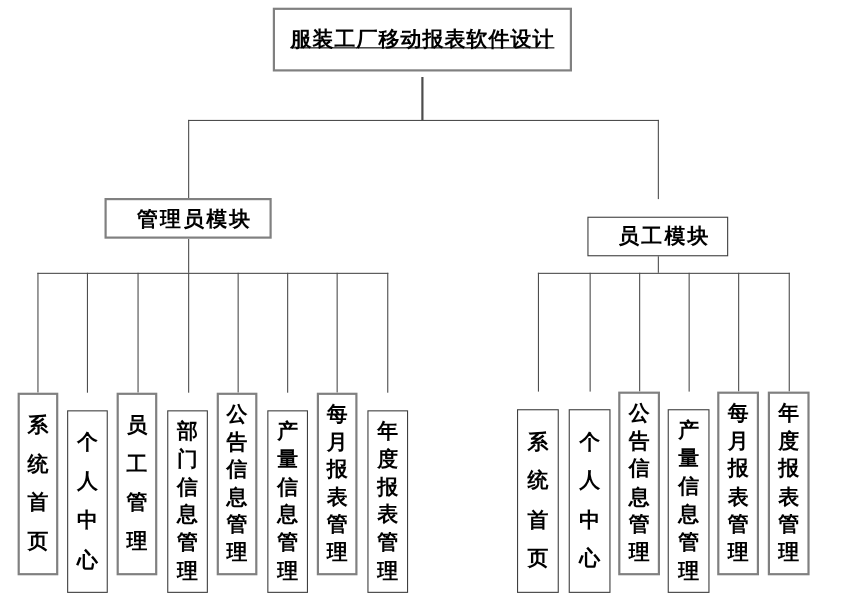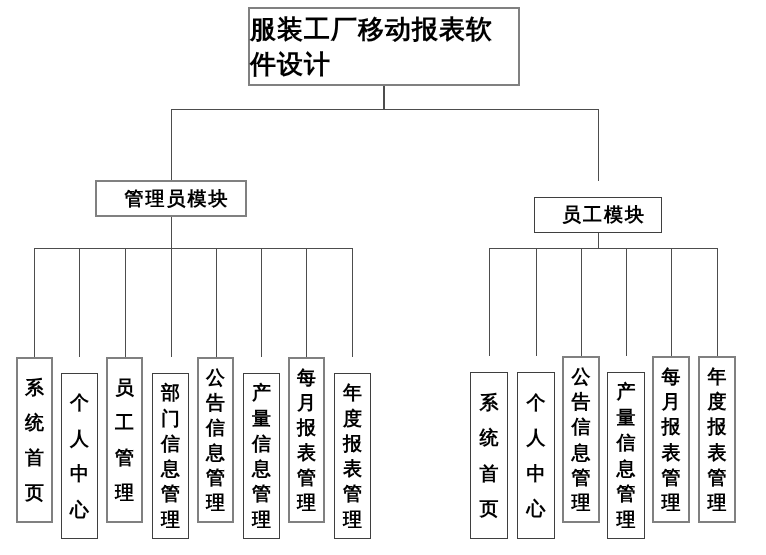--- a/index.html
+++ b/index.html
@@ -30,22 +30,22 @@
     display: flex;
     align-items: center;
     justify-content: center;
     color: #000000;
     font-weight: bold;
   }
   .gray-border { border: 2px solid #808080; }
   .dark-border { border: 1px solid #3f3f3f; margin-top: 16px; }
 
   .root-box {
-    left: 248px; top: 7px; width: 272px; height: 79px;
-    font-size: 26px; letter-spacing: 1px;
+    left: 248px; top: 7px; width: 272px; height: 58px;
+    font-size: 19px; letter-spacing: 1px; text-decoration: underline;
   }
   .module-box { font-size: 19px; letter-spacing: 2px; padding-left: 12px; }
   .module-left  { left: 95px;  top: 180px; width: 152px; height: 37px; }
   .module-right { left: 534px; top: 181px; width: 128px; height: 36px; }
 
   .leaf {
     top: 357px; width: 37px; height: 166px;
     flex-direction: column;
     justify-content: space-evenly;
     padding: 3px 0;

